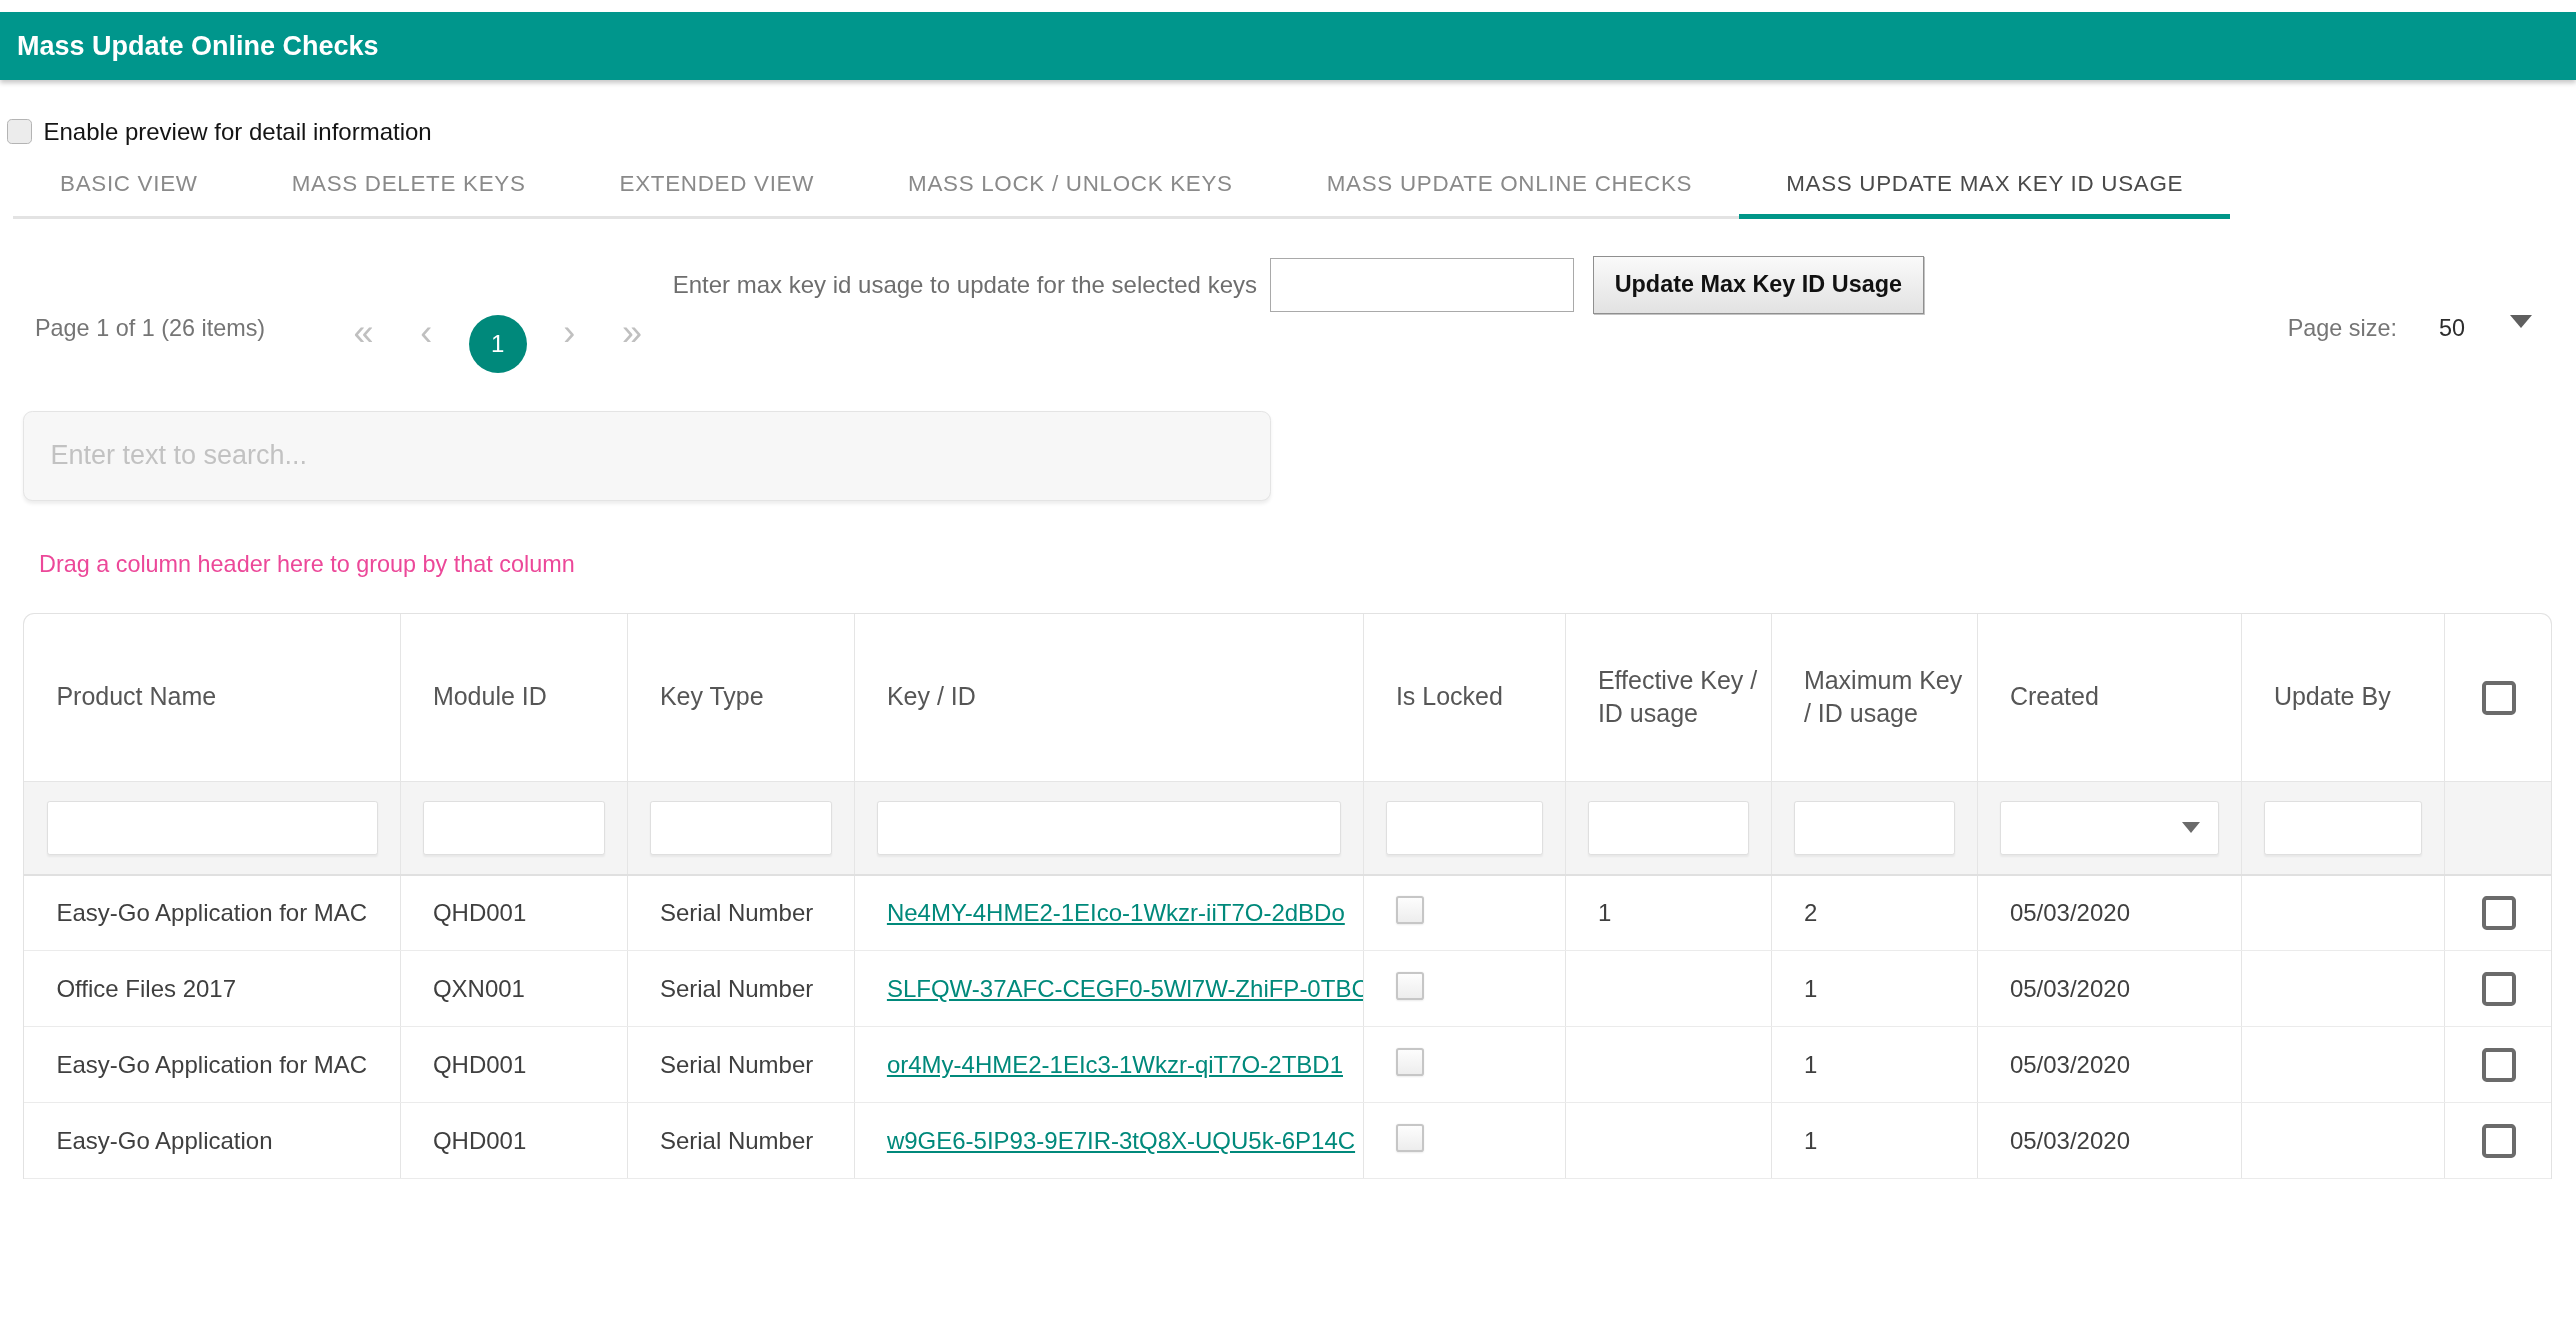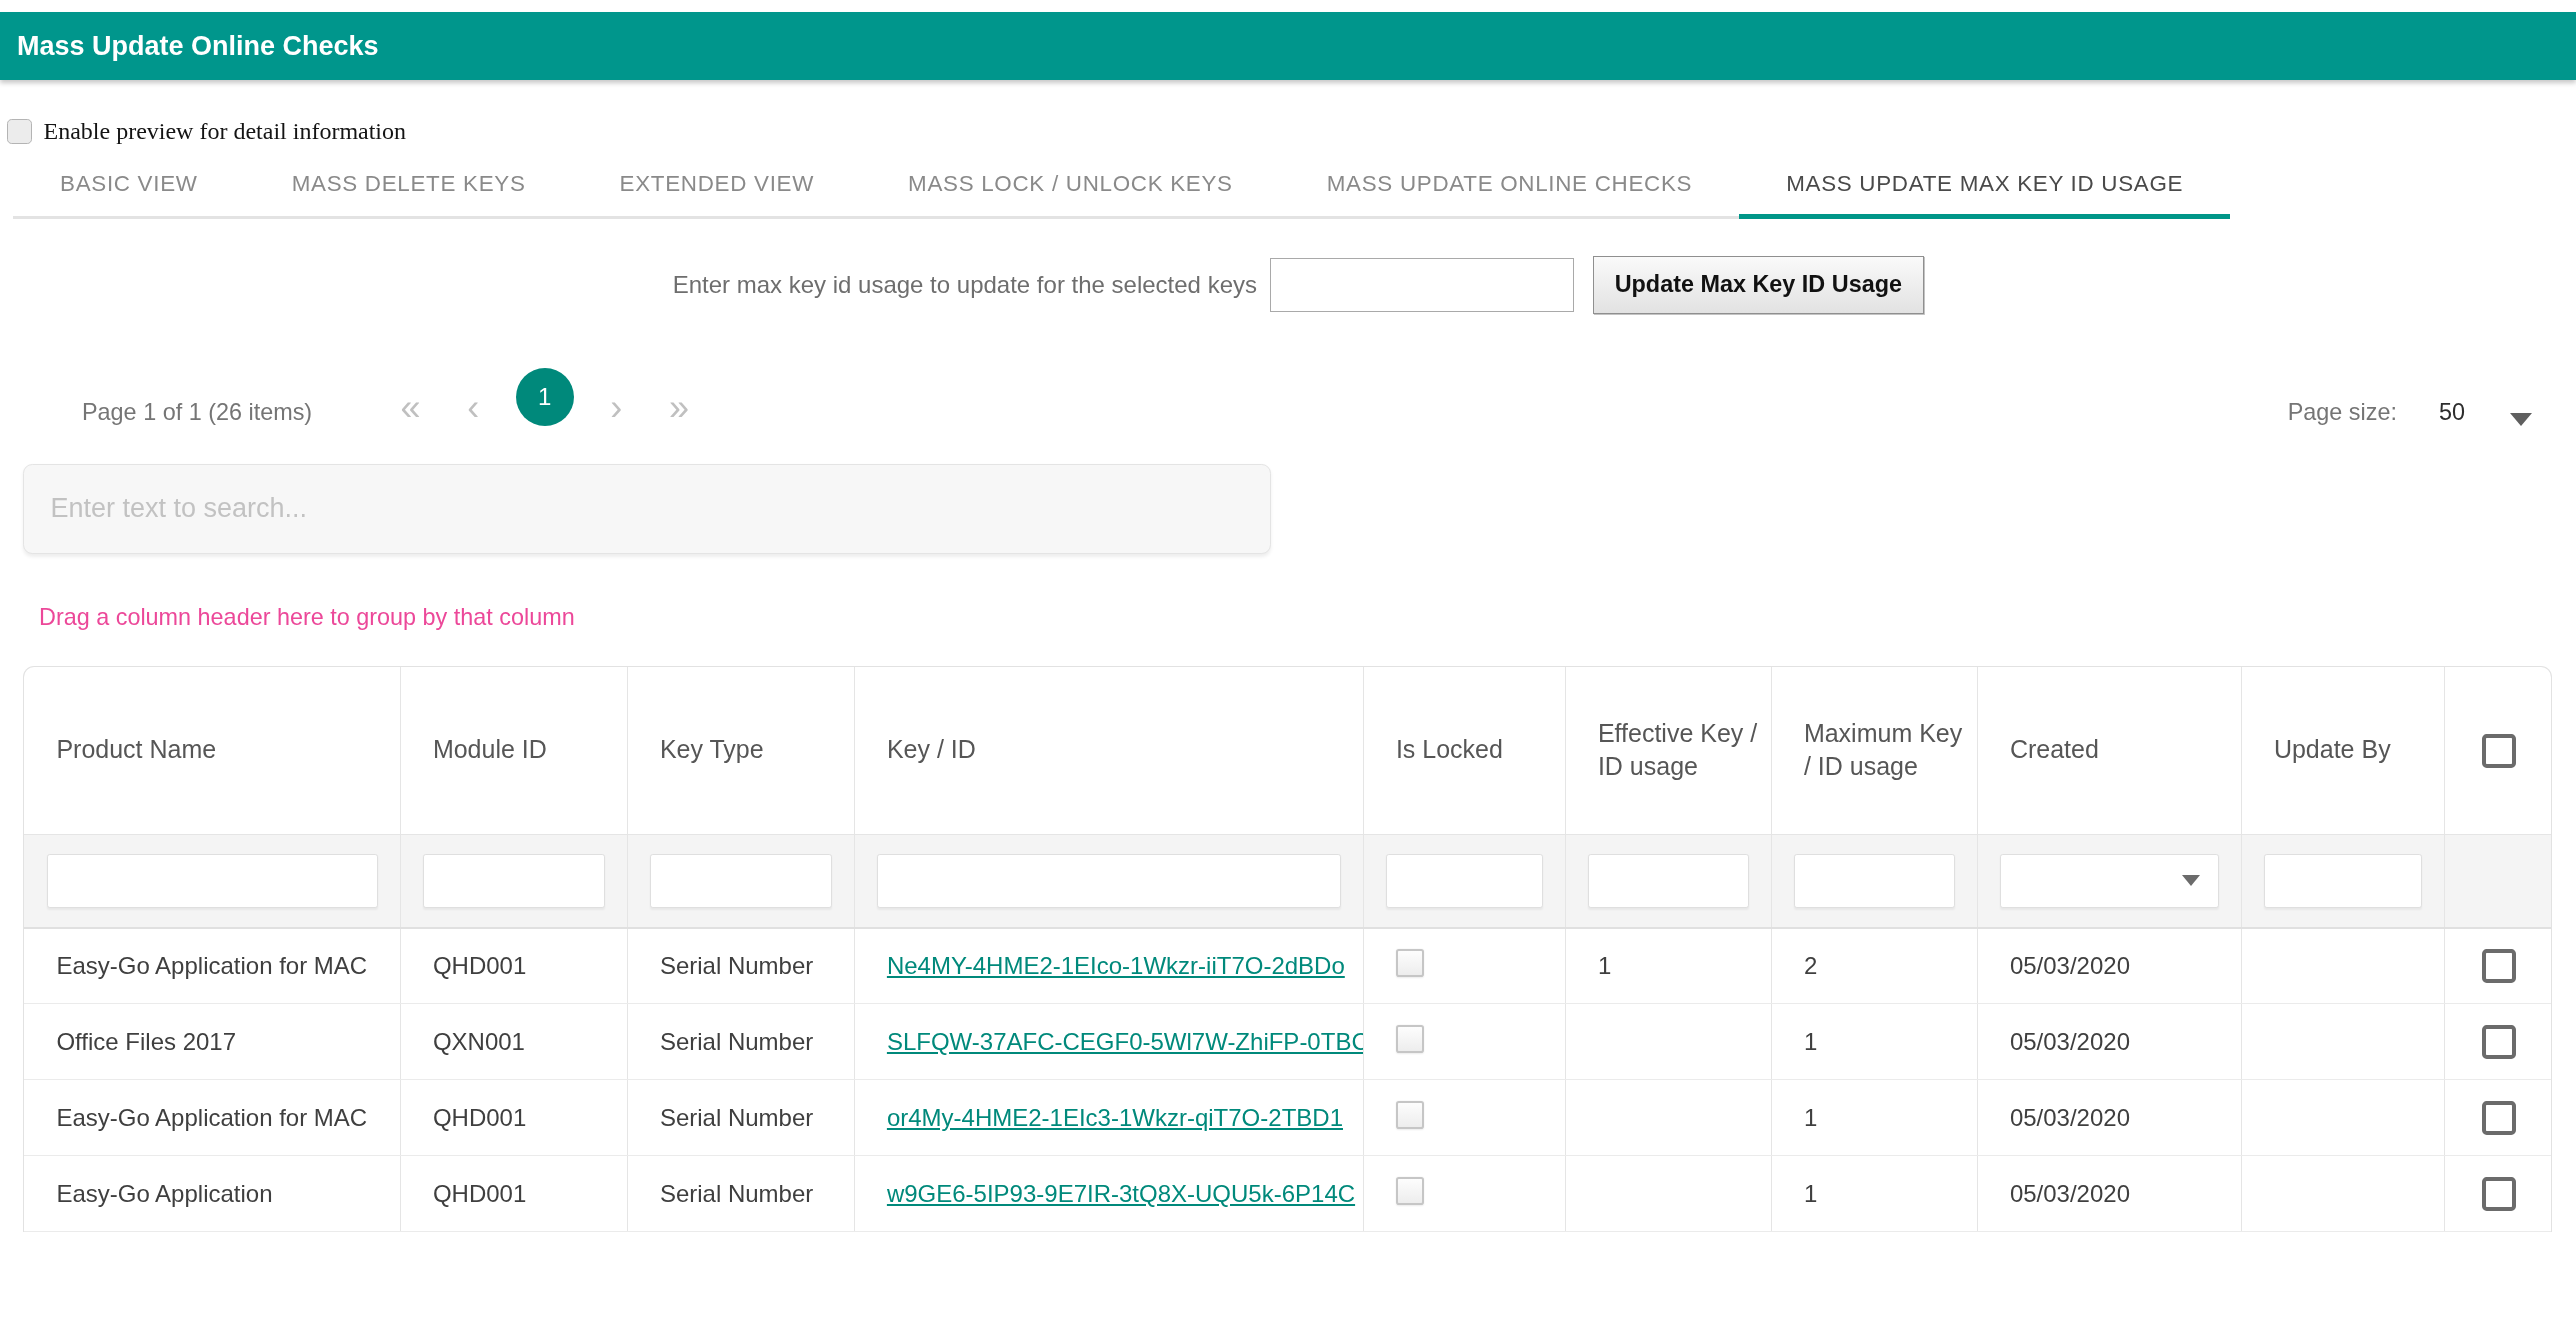--- a/index.html
+++ b/index.html
@@ -22,21 +22,21 @@
     font-size: 27px; font-weight: bold;
     box-shadow: 0 3.7px 4.7px rgba(0,0,0,0.22);
     position: relative; z-index: 2;
   }
 
   
   .preview-row {
     margin: 36px 0 0 6.5px;
     height: 31px;
     display: flex; align-items: center; gap: 12px;
-    font-size: 24px; color: #141414; font-family: Liberation Serif, serif;
+    font-size: 24px; color: #141414;
   }
   .cb { display: inline-block; background: #fff; }
   .cb-light {
     width: 25px; height: 25px;
     background: #ececec;
     border: 1.9px solid #b4b4b4;
     border-radius: 4.7px;
   }
 
   
@@ -79,24 +79,23 @@
     font-family: "Liberation Sans", sans-serif;
     font-size: 23.4px; font-weight: bold; color: #111;
     background: linear-gradient(180deg, #fafafa, #e2e2e2);
     border: 1.9px solid #8f8f8f;
     box-shadow: 0.9px 0.9px 0 #bdbdbd;
     cursor: pointer;
   }
 
   
   .pager-row {
-    margin-top: 53px;
     height: 58px;
-    display: flex; align-items: flex-end;
-    padding: 0 44px 0 82px;
+    display: flex; align-items: flex-start;
+    padding: 0 44px 0 35px;
     font-size: 23.4px; color: #757575;
   }
   .pager-summary { margin-right: 65px; }
   .chev {
     font-size: 36px; color: #c0c0c0;
     margin: 0 23.4px;
     cursor: pointer; user-select: none;
     line-height: 1;
   }
   .page-circle {

